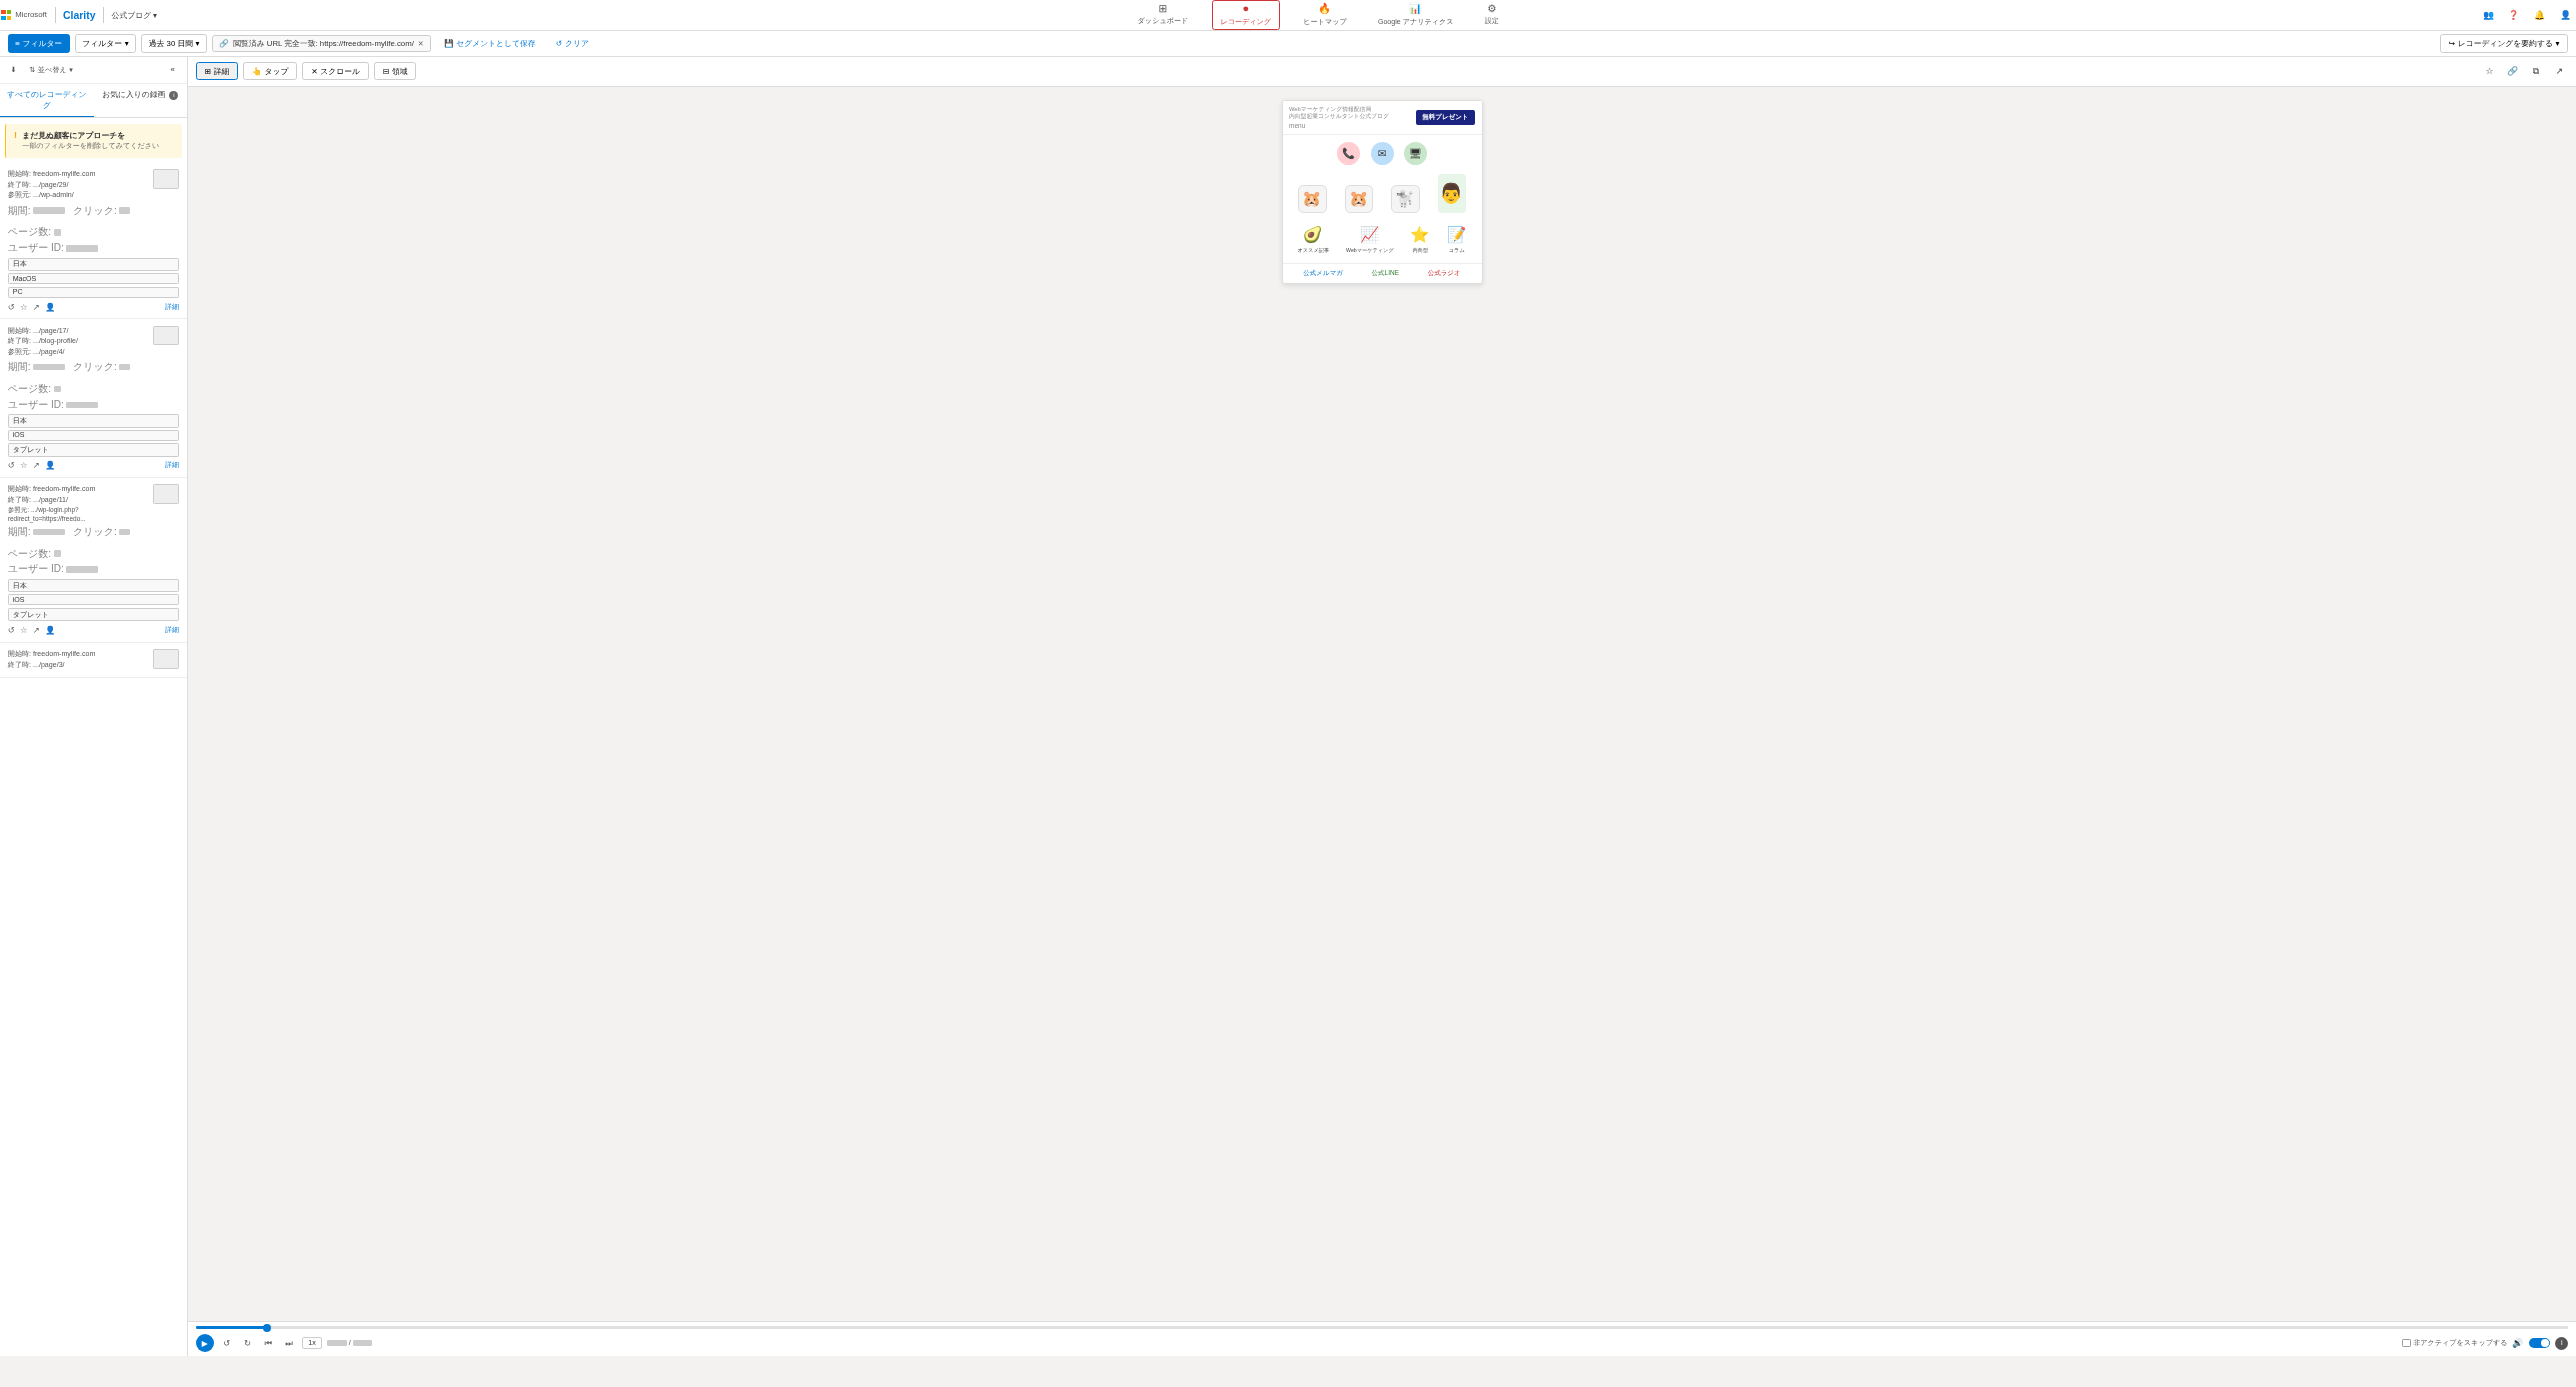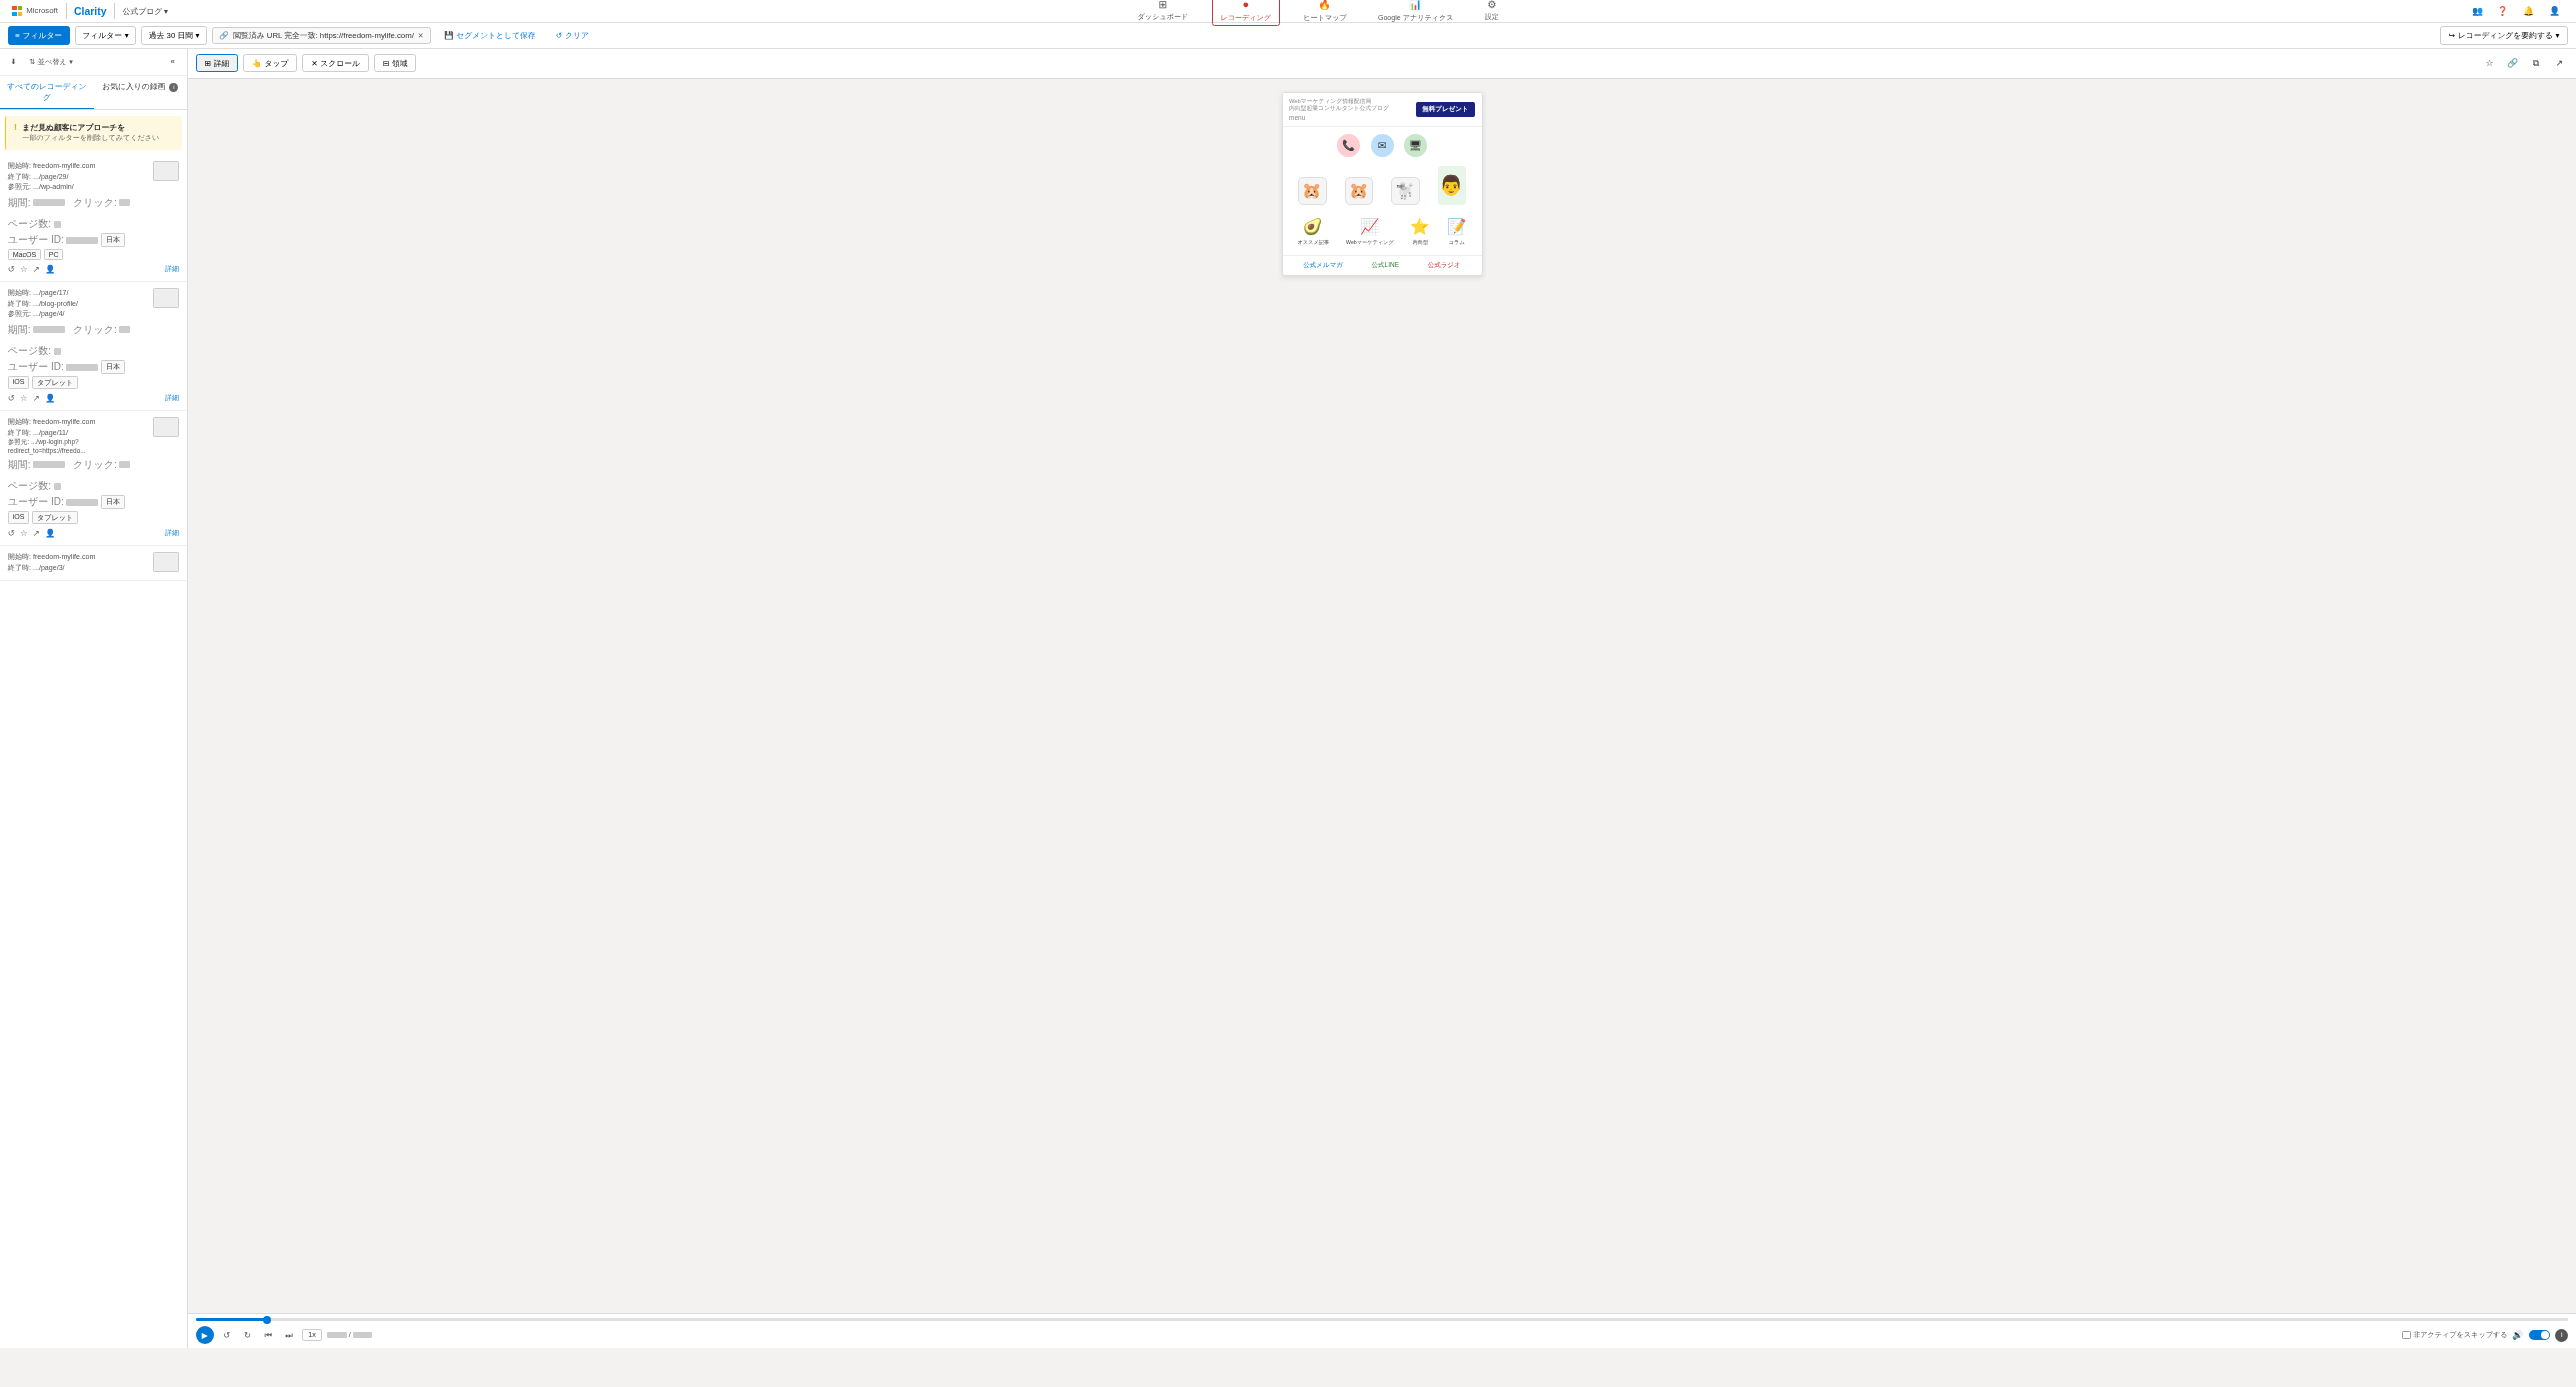--- a/index.html
+++ b/index.html
@@ -1,21 +1,21 @@
 <!DOCTYPE html>
 <html style="font-size:10.4px"><head>
   <meta charset="utf-8">
   <style>
     * { box-sizing: border-box; margin: 0; padding: 0; }
     body { font-family: 'Segoe UI', Arial, sans-serif; font-size: 7.8px; background: #f3f2f1; color: #333; overflow: hidden; height: 100vh; }
 
     
     .top-nav {
       display: flex; align-items: center; background: #fff; border-bottom: 0.6px solid #ddd;
-      height: 23px; padding: 0 12px; gap: 5.2px;
+      height: 31px; padding: 0 1px; gap: 5.2px;
     }
     .top-nav-left { display: flex; align-items: center; gap: 5.2px; }
     .ms-logo { display: flex; align-items: center; gap: 3.9px; }
     .ms-grid { display: grid; grid-template-columns: 1fr 1fr; gap: 1.3px; width: 10.4px; height: 10.4px; }
     .ms-grid span { display: block; }
     .ms-grid span:nth-child(1) { background: #f25022; }
     .ms-grid span:nth-child(2) { background: #7fba00; }
     .ms-grid span:nth-child(3) { background: #00a4ef; }
     .ms-grid span:nth-child(4) { background: #ffb900; }
     .divider-v { width: 0.6px; height: 15.6px; background: #ccc; margin: 0 2.6px; }
@@ -70,21 +70,21 @@
     .rec-row { display: flex; justify-content: space-between; align-items: flex-start; }
     .rec-info { flex: 1; }
     .rec-label { font-size: 7.1px; color: #555; margin-bottom: 0.6px; }
     .rec-thumb { width: 26px; height: 19.5px; background: #eee; border: 0.6px solid #ccc; border-radius: 1.3px; margin-left: 5.2px; flex-shrink: 0; }
     .rec-meta-row { display: flex; gap: 7.8px; margin-top: 2.6px; flex-wrap: wrap; }
     .rec-meta-cell { display: flex; gap: 2.6px; align-items: center; font-size: 10px; color: #555; }
     .rec-meta-cell .label { color: #888; }
     .rec-actions { display: flex; align-items: center; gap: 5.2px; margin-top: 3.9px; }
     .rec-action-icon { font-size: 8.4px; cursor: pointer; color: #666; }
     .rec-detail-link { margin-left: auto; font-size: 7.1px; color: #0078d4; cursor: pointer; }
-    .user-info-row { display: flex; gap: 2.6px; margin-top: 1.9px; }
+    .user-info-row { display: flex; gap: 2.6px; margin-top: 1.9px; flex-direction: column; }
     .user-tag { padding: 0.6px 3.9px; border: 0.6px solid #ccc; border-radius: 1.3px; font-size: 7.1px; background: #f9f9f9; }
     .blurred { background: #ccc; color: transparent; border-radius: 1.3px; display: inline-block; min-width: 32px; height: 6.5px; vertical-align: middle; }
 
     
     .right-content { flex: 1; display: flex; flex-direction: column; background: #f3f2f1; overflow: hidden; }
     .view-toolbar { display: flex; align-items: center; padding: 5.2px 7.8px; gap: 5.2px; background: #fff; border-bottom: 0.6px solid #ddd; }
     .view-btn { display: flex; align-items: center; gap: 2.6px; padding: 2.6px 7.8px; border: 0.6px solid #ccc; border-radius: 2.6px; background: #fff; cursor: pointer; font-size: 7.8px; }
     .view-btn.active { background: #f0f0f0; border-color: #0078d4; }
     .star-btn { margin-left: auto; width: 18px; height: 18px; display: flex; align-items: center; justify-content: center; cursor: pointer; font-size: 9px; }
 

